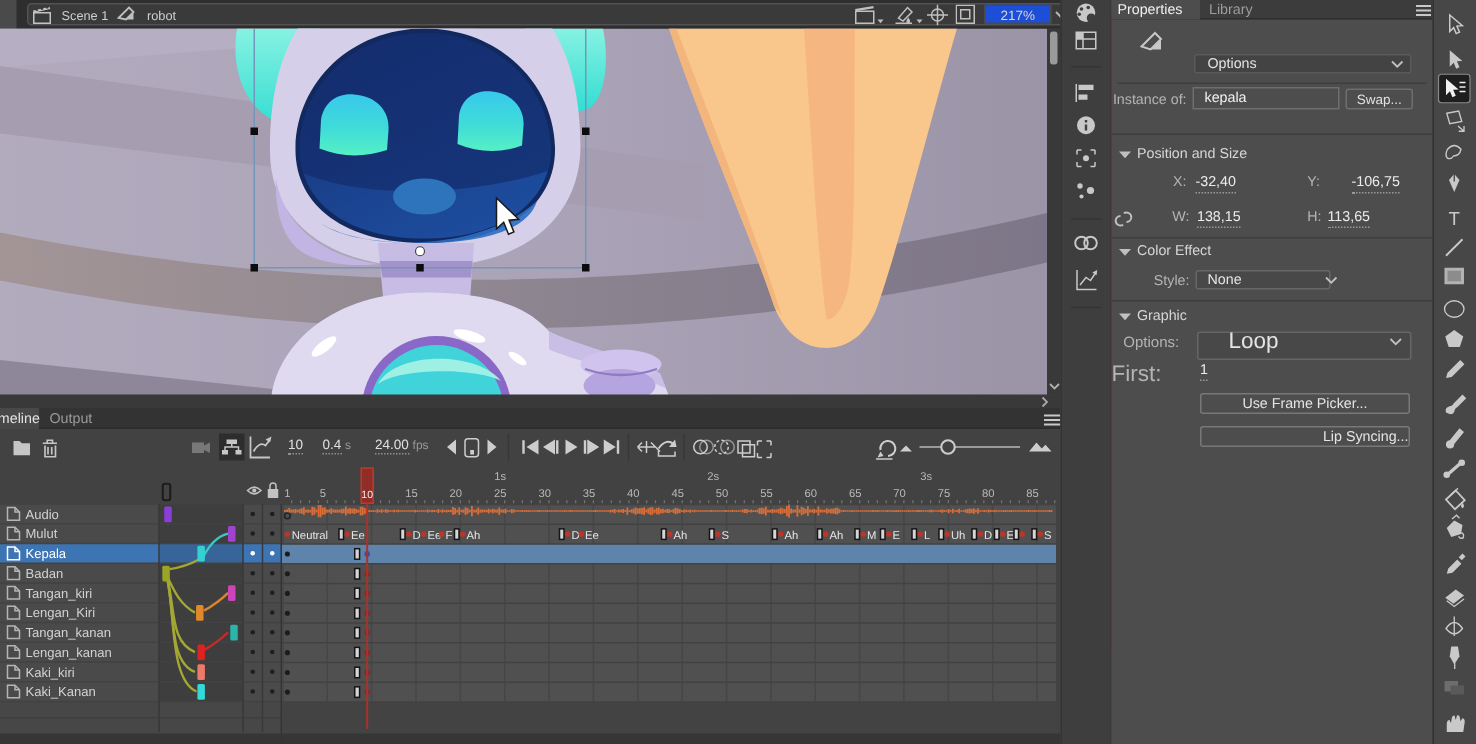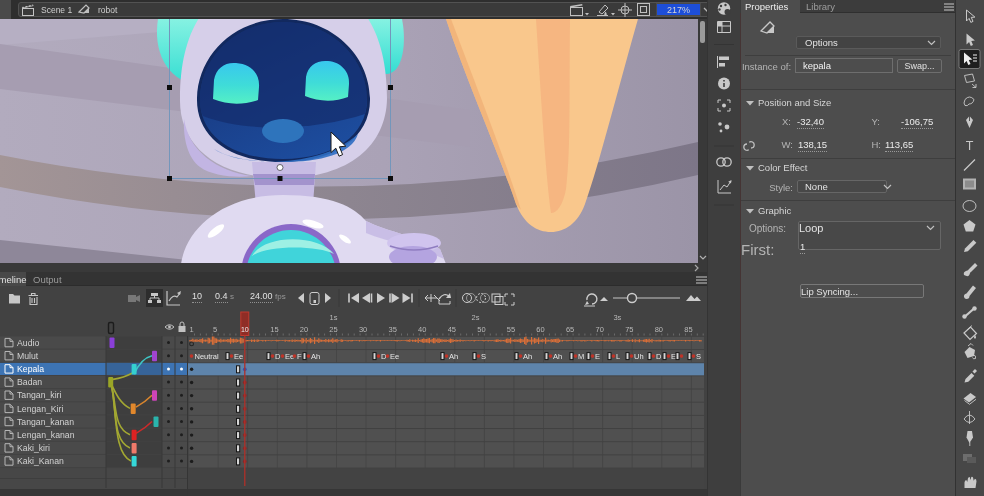--- a/index.html
+++ b/index.html
@@ -523,27 +523,28 @@
     <div class="abs" style="left:56px;top:180px;width:90px;height:13px;background:#484848;border:1px solid #666;border-radius:2px;font-size:9.5px;color:#e4e4e4;padding-left:7px;line-height:12px">None</div>
     <svg class="abs" style="left:142px;top:184px" width="9" height="6" viewBox="0 0 9 6">
       <path d="M1 1 L4.5 4.5 L8 1" fill="none" stroke="#c0c0c0" stroke-width="1.2"></path>
     </svg>
     <div class="abs" style="left:0px;top:200px;width:214px;height:1px;background:#3e3e3e"></div>
     <svg class="abs" style="left:5px;top:208px" width="8" height="6" viewBox="0 0 8 6">
       <path d="M0 1 L8 1 L4 5.5 Z" fill="#c0c0c0"></path>
     </svg>
     <div class="abs" style="left:17px;top:205px;font-size:9.5px;color:#d6d6d6">Graphic</div>
     <div class="abs" style="left:0;width:53px;text-align:center;top:223px;font-size:10px;color:#b4b4b4">Options:</div>
-    <div class="abs" style="left:57px;top:221px;width:143px;height:29px;background:#484848;border:1px solid #666;border-radius:2px;font-size:11px;color:#e4e4e4;padding-left:0;line-height:12px">Loop</div>
+    <div class="abs" style="left:57px;top:221px;width:143px;height:19px;background:#484848;border:1px solid #666;border-radius:2px;font-size:15px;color:#e4e4e4;padding-left:20px;line-height:12px">Loop</div>
     <svg class="abs" style="left:185px;top:225px" width="9" height="6" viewBox="0 0 9 6">
       <path d="M1 1 L4.5 4.5 L8 1" fill="none" stroke="#c0c0c0" stroke-width="1.2"></path>
     </svg>
     <div class="abs" style="left:0;width:53px;top:241px;font-size:15px;color:#b4b4b4">First:</div>
     <div class="abs" style="left:59px;top:241px;font-size:9.5px;color:#ececec;border-bottom:1px dotted #999;padding-bottom:1px">1</div>
-    <div class="abs" style="left:59px;top:284px;width:124px;height:14px;border:1px solid #787878;border-radius:2px;font-size:9.5px;color:#e4e4e4;text-align:left;line-height:13px">Lip Syncing...</div>
+    <div class="abs" style="left:59px;top:262px;width:140px;height:14px;border:1px solid #787878;border-radius:2px;font-size:9.5px;color:#e4e4e4;text-align:center;line-height:13px">Use Frame Picker...</div>
+    <div class="abs" style="left:59px;top:284px;width:140px;height:14px;border:1px solid #787878;border-radius:2px;font-size:9.5px;color:#e4e4e4;text-align:right;line-height:13px">Lip Syncing...</div>
   </div>
 <div class="abs" style="left:955px;top:0;width:29px;height:496px;background:#474747;border-left:1px solid #323232"></div>
 <svg class="abs" style="left:955px;top:0" width="29" height="496" viewBox="0 0 29 496" stroke-width="0.9">
     <path d="M11.5,10.0 l0,11 l2.6,-2.6 l1.7,4 l2.2,-1 l-1.7,-4 l3.6,-0.3 Z" fill="none" stroke="#c9c9c9" stroke-width="1"></path>
     <path d="M11.5,33.5 l0,11 l2.6,-2.6 l1.7,4 l2.2,-1 l-1.7,-4 l3.6,-0.3 Z" fill="#c9c9c9" stroke="none" stroke-width="1"></path>
     <rect x="4" y="49.5" width="21" height="19" rx="2" fill="#1e1e1e" stroke="#8a8a8a" stroke-width="0.8"></rect>
     <path d="M9,52.5 l0,11 l2.6,-2.6 l1.7,4 l2.2,-1 l-1.7,-4 l3.6,-0.3 Z" fill="#f0f0f0" stroke="none" stroke-width="1"></path>
     <path d="M18 55 h4 M18 58 h4 M18 61 h4" stroke="#f0f0f0" stroke-width="1"></path>
     <path d="M9.5 75.5 l8 -1.5 l2 7 l-8 1.5 Z" fill="none" stroke="#c9c9c9"></path>
     <path d="M17 84 l4 3.5 M21 84 l0 3.5 l-3.5 0" stroke="#c9c9c9" fill="none"></path>

